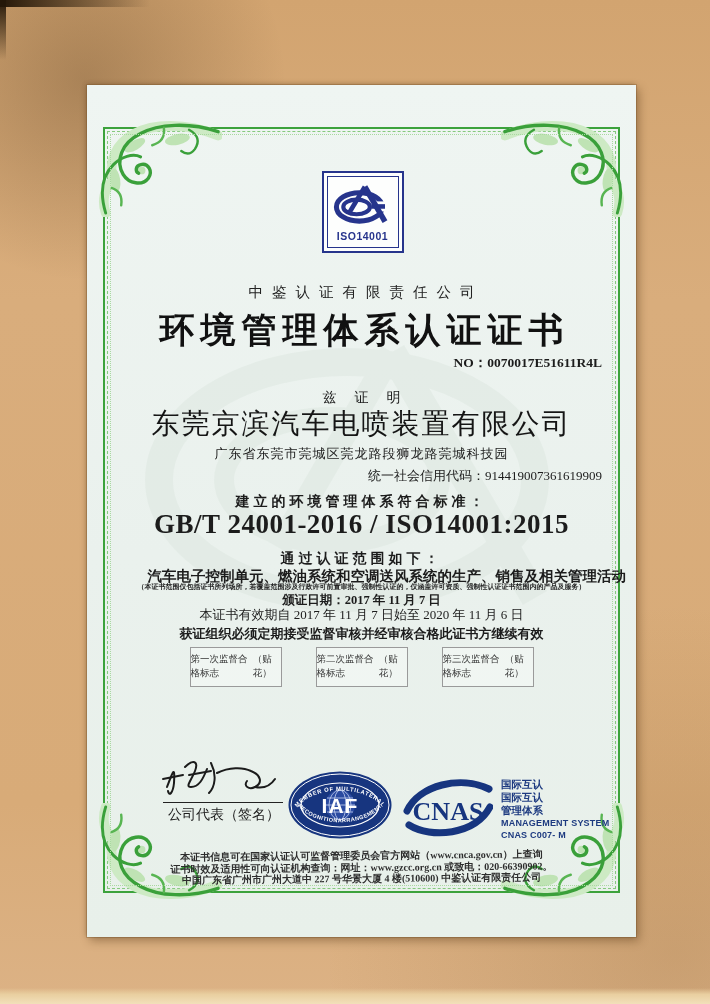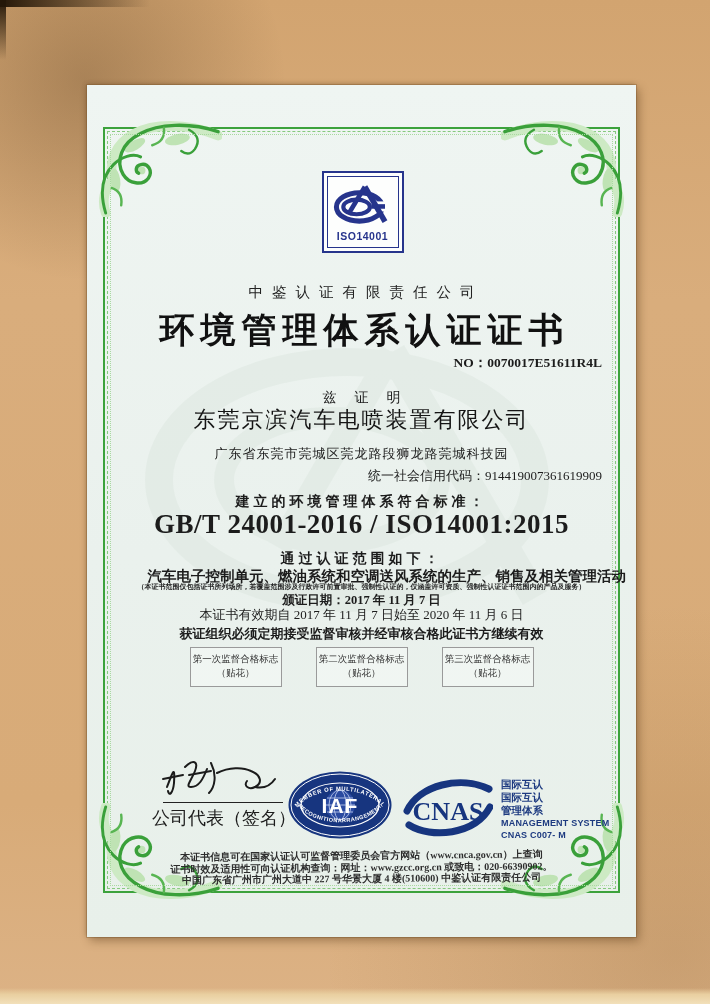--- a/index.html
+++ b/index.html
@@ -38,39 +38,39 @@
 
   .logo-box{position:absolute;left:50%;top:86px;margin-left:-40px;width:78px;height:78px;
     border:2px solid #26348c;background:#fdfefd;}
   .logo-box-inner{position:absolute;inset:3px;border:1px solid #26348c;display:flex;flex-direction:column;align-items:center;justify-content:flex-start;padding-top:7px;box-sizing:border-box;}
   .logo-iso{font-family:"Liberation Sans","DejaVu Sans",sans-serif;font-size:10.5px;font-weight:bold;color:#26348c;letter-spacing:.5px;margin-top:2px;}
 
   .issuer{top:198px;font-size:14.5px;letter-spacing:9px;text-indent:9px;color:#222;}
   .cert-title{top:222px;font-size:35px;font-weight:bold;letter-spacing:6px;text-indent:6px;color:#111;}
   .no-line{top:269px;text-align:right;right:34px;left:auto;font-size:13.5px;font-weight:bold;}
   .certify{top:304px;font-size:14px;letter-spacing:18px;text-indent:18px;}
-  .company{top:320px;font-size:22px;letter-spacing:2px;color:#151515;}
+  .company{top:320px;font-size:28px;letter-spacing:2px;color:#151515;}
   .address{top:360px;font-size:13px;letter-spacing:1px;}
   .credit{top:382px;text-align:right;right:34px;left:auto;font-size:13px;}
   .std-intro{top:408px;font-size:14px;font-weight:bold;letter-spacing:4px;}
   .standard{top:424px;font-size:27px;font-weight:bold;letter-spacing:.5px;}
   .scope-intro{top:465px;font-size:14px;font-weight:bold;letter-spacing:4px;}
   .scope{top:482px;font-size:14.5px;font-weight:bold;left:10px;right:10px;text-align:right;}
   .scope-note{top:497px;font-size:7px;font-weight:bold;left:8px;right:8px;color:#222;}
   .issue-date{top:507px;font-size:12.5px;font-weight:bold;}
   .validity{top:521px;font-size:13px;}
   .superv-note{top:540px;font-size:13px;font-weight:bold;}
 
   .sup-row{position:absolute;top:562px;left:0;right:0;display:flex;justify-content:center;gap:34px;}
   .sup-box{width:90px;height:38px;border:1px solid #9a9a9a;background:rgba(255,255,255,.35);
-    display:flex;flex-direction:column;align-items:center;justify-content:center;font-size:9.5px;color:#333;line-height:1.45;}
+    display:flex;flex-direction:row;align-items:center;justify-content:center;font-size:9.5px;color:#333;line-height:1.45;}
 
   .sig-svg{position:absolute;left:72px;top:668px;width:122px;height:50px;}
   .sig-line{position:absolute;left:76px;top:717px;width:120px;border-top:1.5px solid #222;}
-  .sig-label{position:absolute;left:62px;top:721px;width:150px;text-align:center;font-size:18px;color:#1c1c1c;}
+  .sig-label{position:absolute;left:62px;top:721px;width:150px;text-align:center;font-size:14px;color:#1c1c1c;}
 
   .iaf-svg{position:absolute;left:201px;top:686px;width:104px;height:68px;}
 
   .cnas-swoosh{position:absolute;left:316px;top:692px;width:90px;height:60px;}
   .cnas-text{position:absolute;left:414px;top:693px;width:140px;text-align:left;
     font-family:"Liberation Sans","DejaVu Sans",sans-serif;color:#1d3a80;font-weight:bold;}
   .cnas-text .zh{font-size:10.5px;line-height:13px;}
   .cnas-text .en{font-size:9px;line-height:12px;letter-spacing:.2px;}
 
   .footer{position:absolute;top:765px;left:14px;right:14px;text-align:center;

